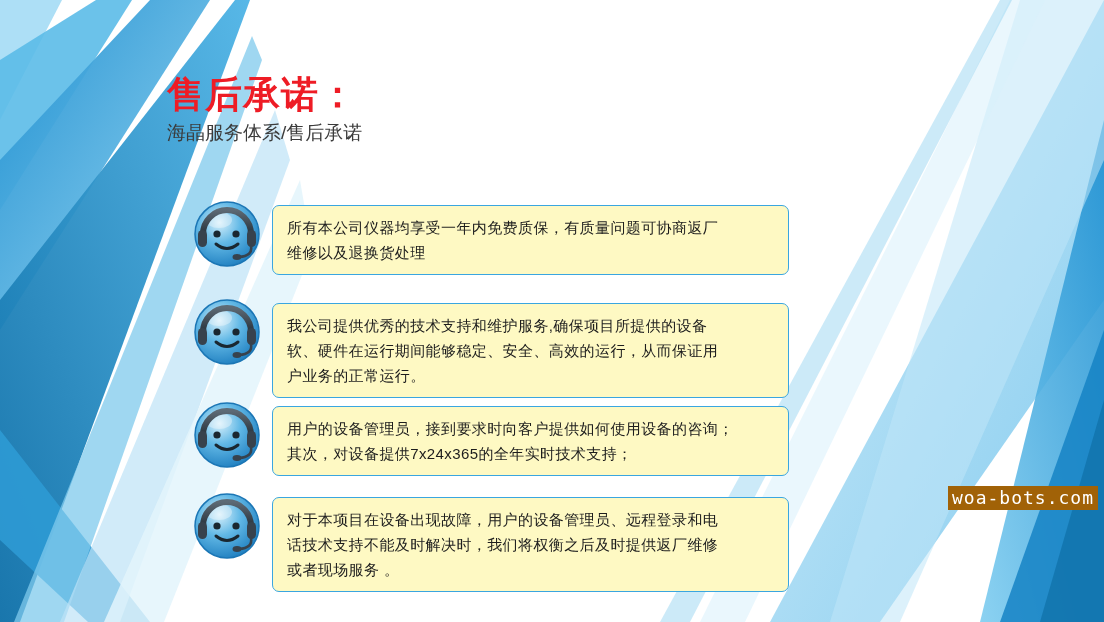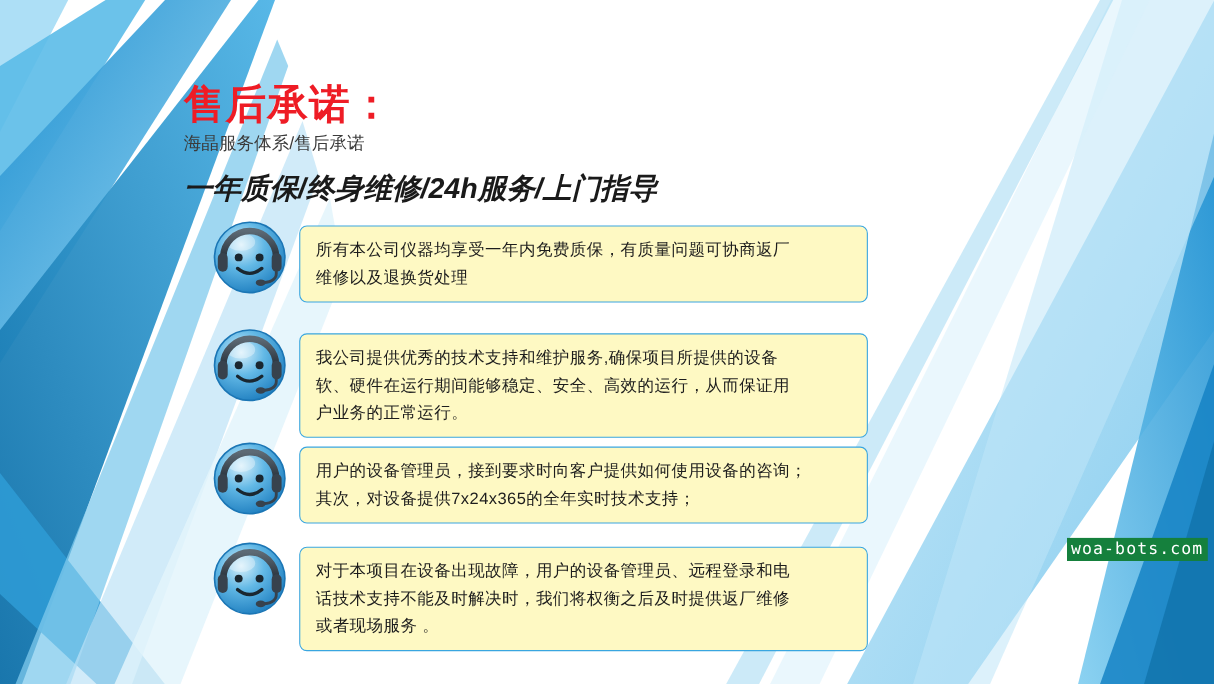--- a/index.html
+++ b/index.html
@@ -42,21 +42,21 @@
     font-weight: bold;
     color: #ee1c25;
     letter-spacing: 1px;
     font-family: "DejaVu Sans", "Liberation Sans", sans-serif;
     white-space: nowrap;
   }
   .title-sub {
     position: absolute;
     left: 167px;
     top: 120px;
-    font-size: 16px;
+    font-size: 19px;
     color: #3b3b3b;
     white-space: nowrap;
   }
   .title-banner {
     position: absolute;
     left: 167px;
     top: 154px;
     font-size: 26px;
     font-weight: bold;
     color: #1a1a1a;
@@ -101,23 +101,23 @@
   .r0 .bubble { width: 517px; }
   .r1 .bubble { width: 517px; }
   .r2 .bubble { width: 517px; }
   .r3 .bubble { width: 517px; }
 
   
   .watermark {
     position: absolute;
     right: 6px;
     bottom: 4px;
-    background: #15803d;
+    background: #a16207;
     color: #ffffff;
-    font-size: 15px;
+    font-size: 18px;
     font-family: "DejaVu Sans Mono", monospace;
     padding: 1px 4px 2px 4px;
     letter-spacing: 1px;
   }
 </style>
 </head>
 <body>
 
 <div id="slide">
 
@@ -158,21 +158,20 @@
     <polygon points="1020,0 1104,0 1104,160 900,622 830,622" fill="#bfe5f7" opacity="0.55"></polygon>
     <polygon points="700,622 1010,0 1045,0 745,622" fill="#d9f0fb" opacity="0.55"></polygon>
     <polygon points="660,622 1000,0 1012,0 690,622" fill="#8fd1ef" opacity="0.45"></polygon>
     <polygon points="1104,400 1104,622 1040,622" fill="#0e6fa6" opacity="0.7"></polygon>
   </svg>
 
   <div class="content">
 
     <div class="title-main">售后承诺：</div>
     <div class="title-sub">海晶服务体系/售后承诺</div>
-    <div class="title-banner">一年质保/终身维修/24h服务/上门指导</div>
 
     <div class="row r0">
       <div class="avatar">
         <svg viewBox="0 0 72 72" width="72" height="72" xmlns="http://www.w3.org/2000/svg">
           <defs>
             <radialGradient id="avg" cx="38%" cy="32%" r="72%">
               <stop offset="0%" stop-color="#d8f0fb"></stop>
               <stop offset="45%" stop-color="#63b9e6"></stop>
               <stop offset="100%" stop-color="#1f7fc0"></stop>
             </radialGradient>

